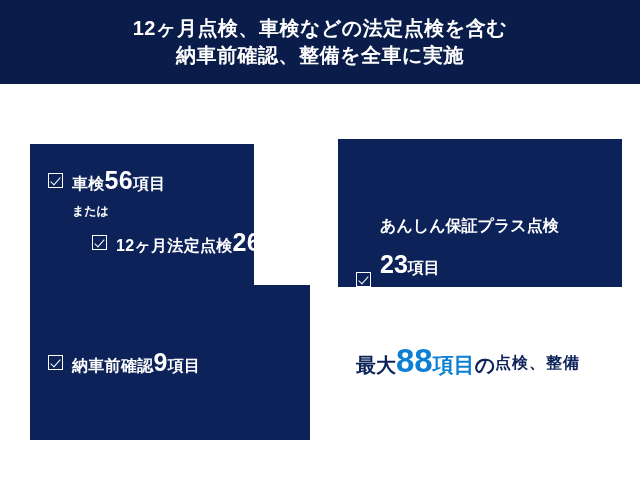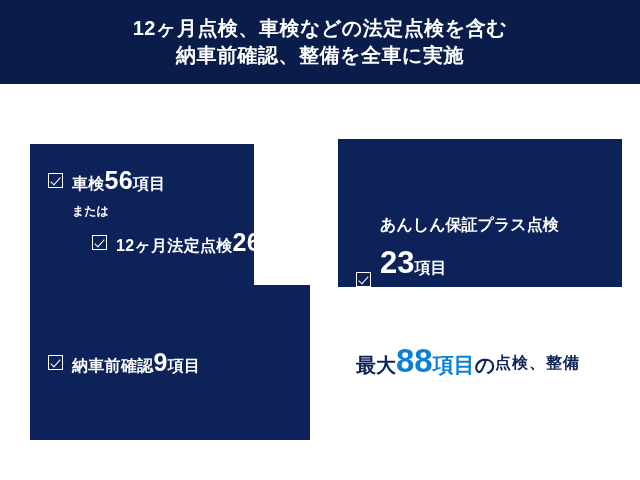--- a/index.html
+++ b/index.html
@@ -116,21 +116,21 @@
     font-weight: bold;
     margin-bottom: 8px;
   }
   .card-b-text {
     font-size: 16px;
     font-weight: bold;
     line-height: 38px;
     white-space: nowrap;
   }
   .card-b-text .num {
-    font-size: 31px;
+    font-size: 25px;
   }
   
   .summary {
     position: absolute;
     left: 326px;
     top: 285px;
     width: 284px;
     height: 155px;
     color: #0c2259;
     display: flex;

